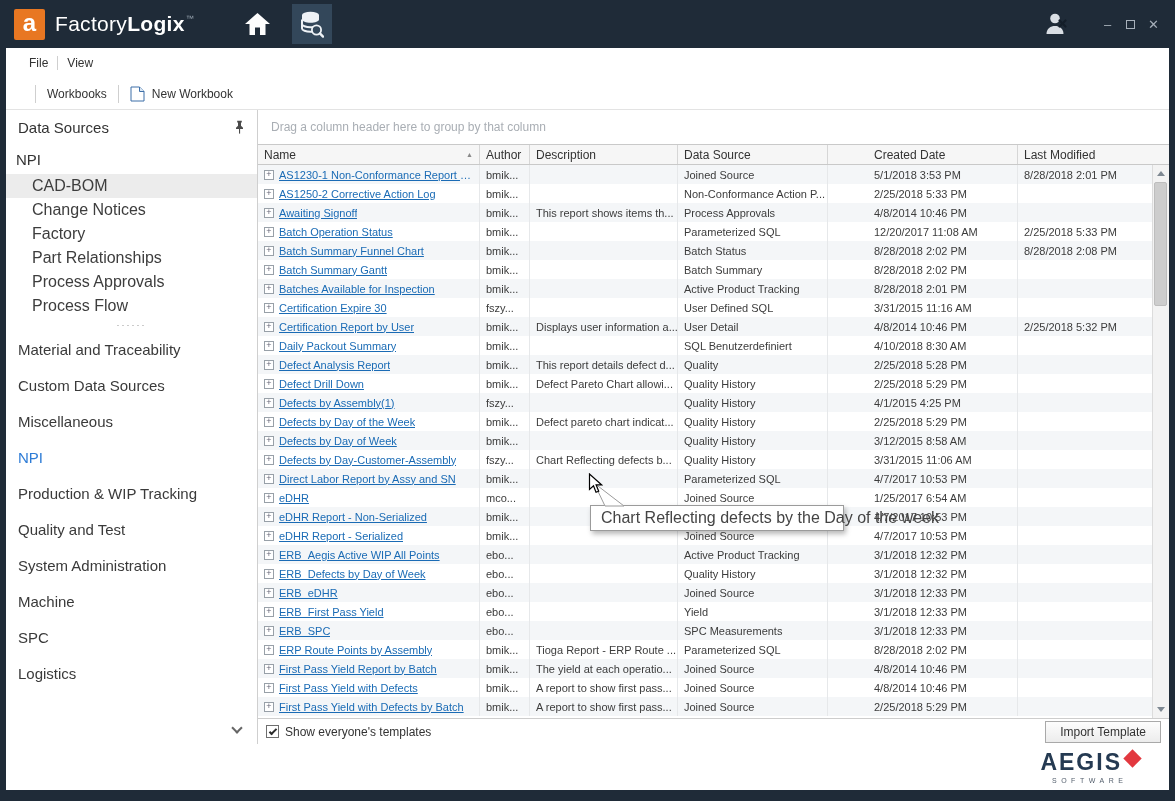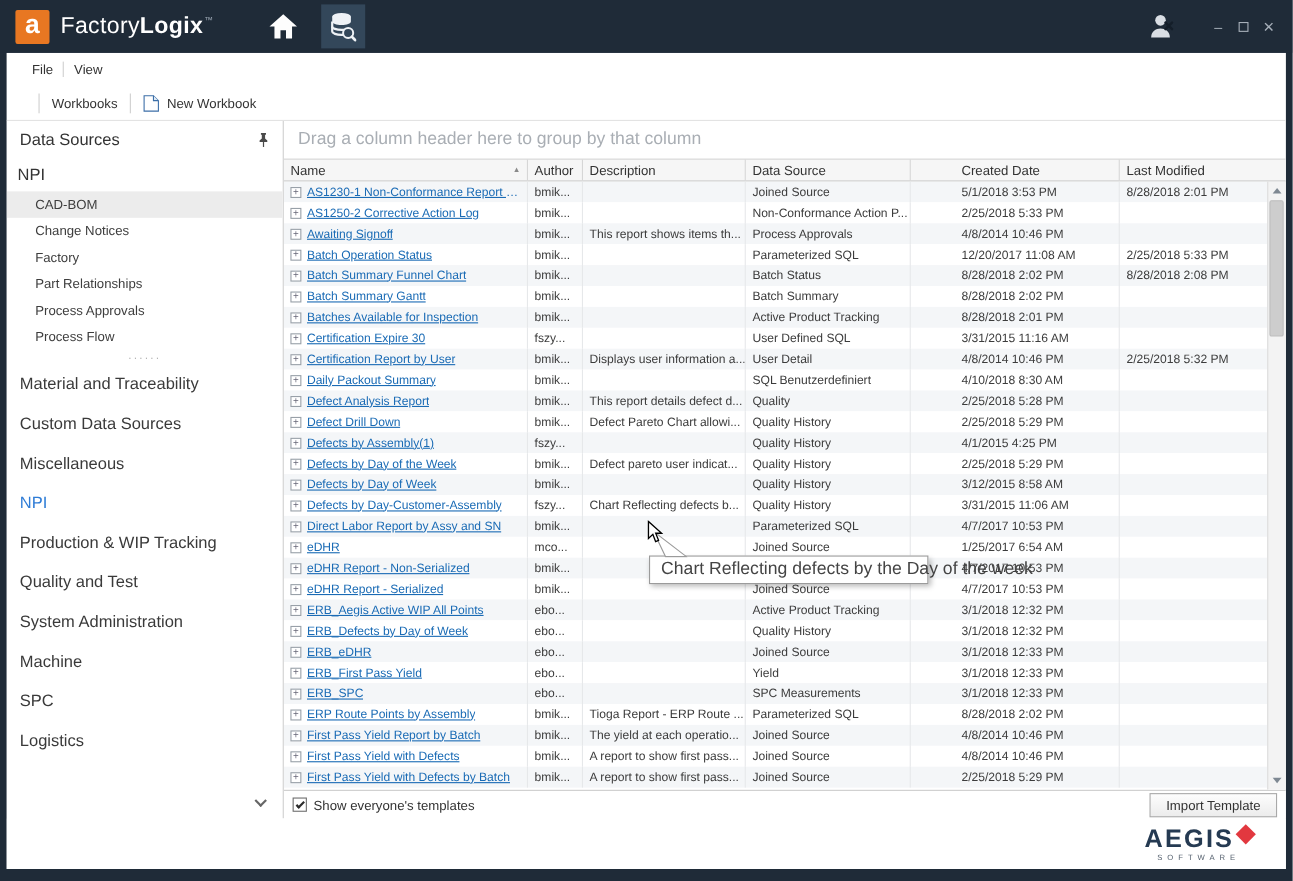--- a/index.html
+++ b/index.html
@@ -40,30 +40,30 @@
 
   
   .main { flex: 1; display: flex; overflow: hidden; }
 
   
   .sidebar { flex: 0 0 252px; border-right: 1px solid #cfcfcf; display: flex; flex-direction: column; position: relative; background: #fff; overflow: hidden; }
   .sb-header { flex: 0 0 34px; display: flex; align-items: center; justify-content: space-between; padding: 0 12px 0 12px; }
   .sb-title { font-size: 15px; color: #333; }
   .pin { display: flex; align-items: center; }
   .sb-group-title { flex: 0 0 30px; display: flex; align-items: center; padding-left: 10px; font-size: 15px; color: #333; }
-  .nav-item { height: 24px; display: flex; align-items: center; padding-left: 26px; font-size: 12px; color: #3d3d3d; }
+  .nav-item { height: 24px; display: flex; align-items: center; padding-left: 26px; font-size: 16px; color: #3d3d3d; }
   .nav-item.selected { background: #ececec; }
   .dots { height: 13px; display: flex; align-items: center; justify-content: center; color: #8d8d8d; font-size: 9px; letter-spacing: 2px; }
   .section { height: 36px; display: flex; align-items: center; padding-left: 12px; font-size: 15px; color: #3a3a3a; }
   .section.active { color: #2e7cd6; }
   .sb-chevron { position: absolute; bottom: 12px; right: 16px; width: 8px; height: 8px; border-right: 2px solid #666; border-bottom: 2px solid #666; transform: rotate(45deg); }
 
   
   .right { flex: 1; display: flex; flex-direction: column; overflow: hidden; }
-  .group-hint { flex: 0 0 34px; display: flex; align-items: center; padding-left: 13px; font-size: 16px; color: #a9aeb4; }
+  .group-hint { flex: 0 0 34px; display: flex; align-items: center; padding-left: 13px; font-size: 12px; color: #a9aeb4; }
 
   .grid { flex: 1; display: flex; flex-direction: column; overflow: hidden; }
   .thead { flex: 0 0 21px; display: flex; background: #f6f6f6; border-top: 1px solid #c9c9c9; border-bottom: 1px solid #c9c9c9; font-size: 12px; color: #333; }
   .th { display: flex; align-items: center; padding: 0 6px; border-right: 1px solid #d6d6d6; overflow: hidden; white-space: nowrap; }
   .th.c-name { justify-content: space-between; }
   .sort { font-size: 7px; color: #8a8a8a; margin-left: 4px; }
 
   .rows-wrap { flex: 1; display: flex; position: relative; overflow: hidden; }
   .rows { flex: 1; overflow: hidden; }
   .tr { display: flex; height: 19px; background: #fff; }
@@ -371,21 +371,21 @@
                     <div class="td c-ds">Quality History</div>
                     <div class="td c-created">4/1/2015 4:25 PM</div>
                     <div class="td c-modified"></div>
                   </div>
                   <div class="tr">
                     <div class="td c-name">
                       <span class="expand">+</span>
                       <a class="row-link">Defects by Day of the Week</a>
                     </div>
                     <div class="td c-author">bmik...</div>
-                    <div class="td c-desc">Defect pareto user indicat...</div>
+                    <div class="td c-desc">Defect pareto chart indicat...</div>
                     <div class="td c-ds">Quality History</div>
                     <div class="td c-created">2/25/2018 5:29 PM</div>
                     <div class="td c-modified"></div>
                   </div>
                   <div class="tr alt">
                     <div class="td c-name">
                       <span class="expand">+</span>
                       <a class="row-link">Defects by Day of Week</a>
                     </div>
                     <div class="td c-author">bmik...</div>

